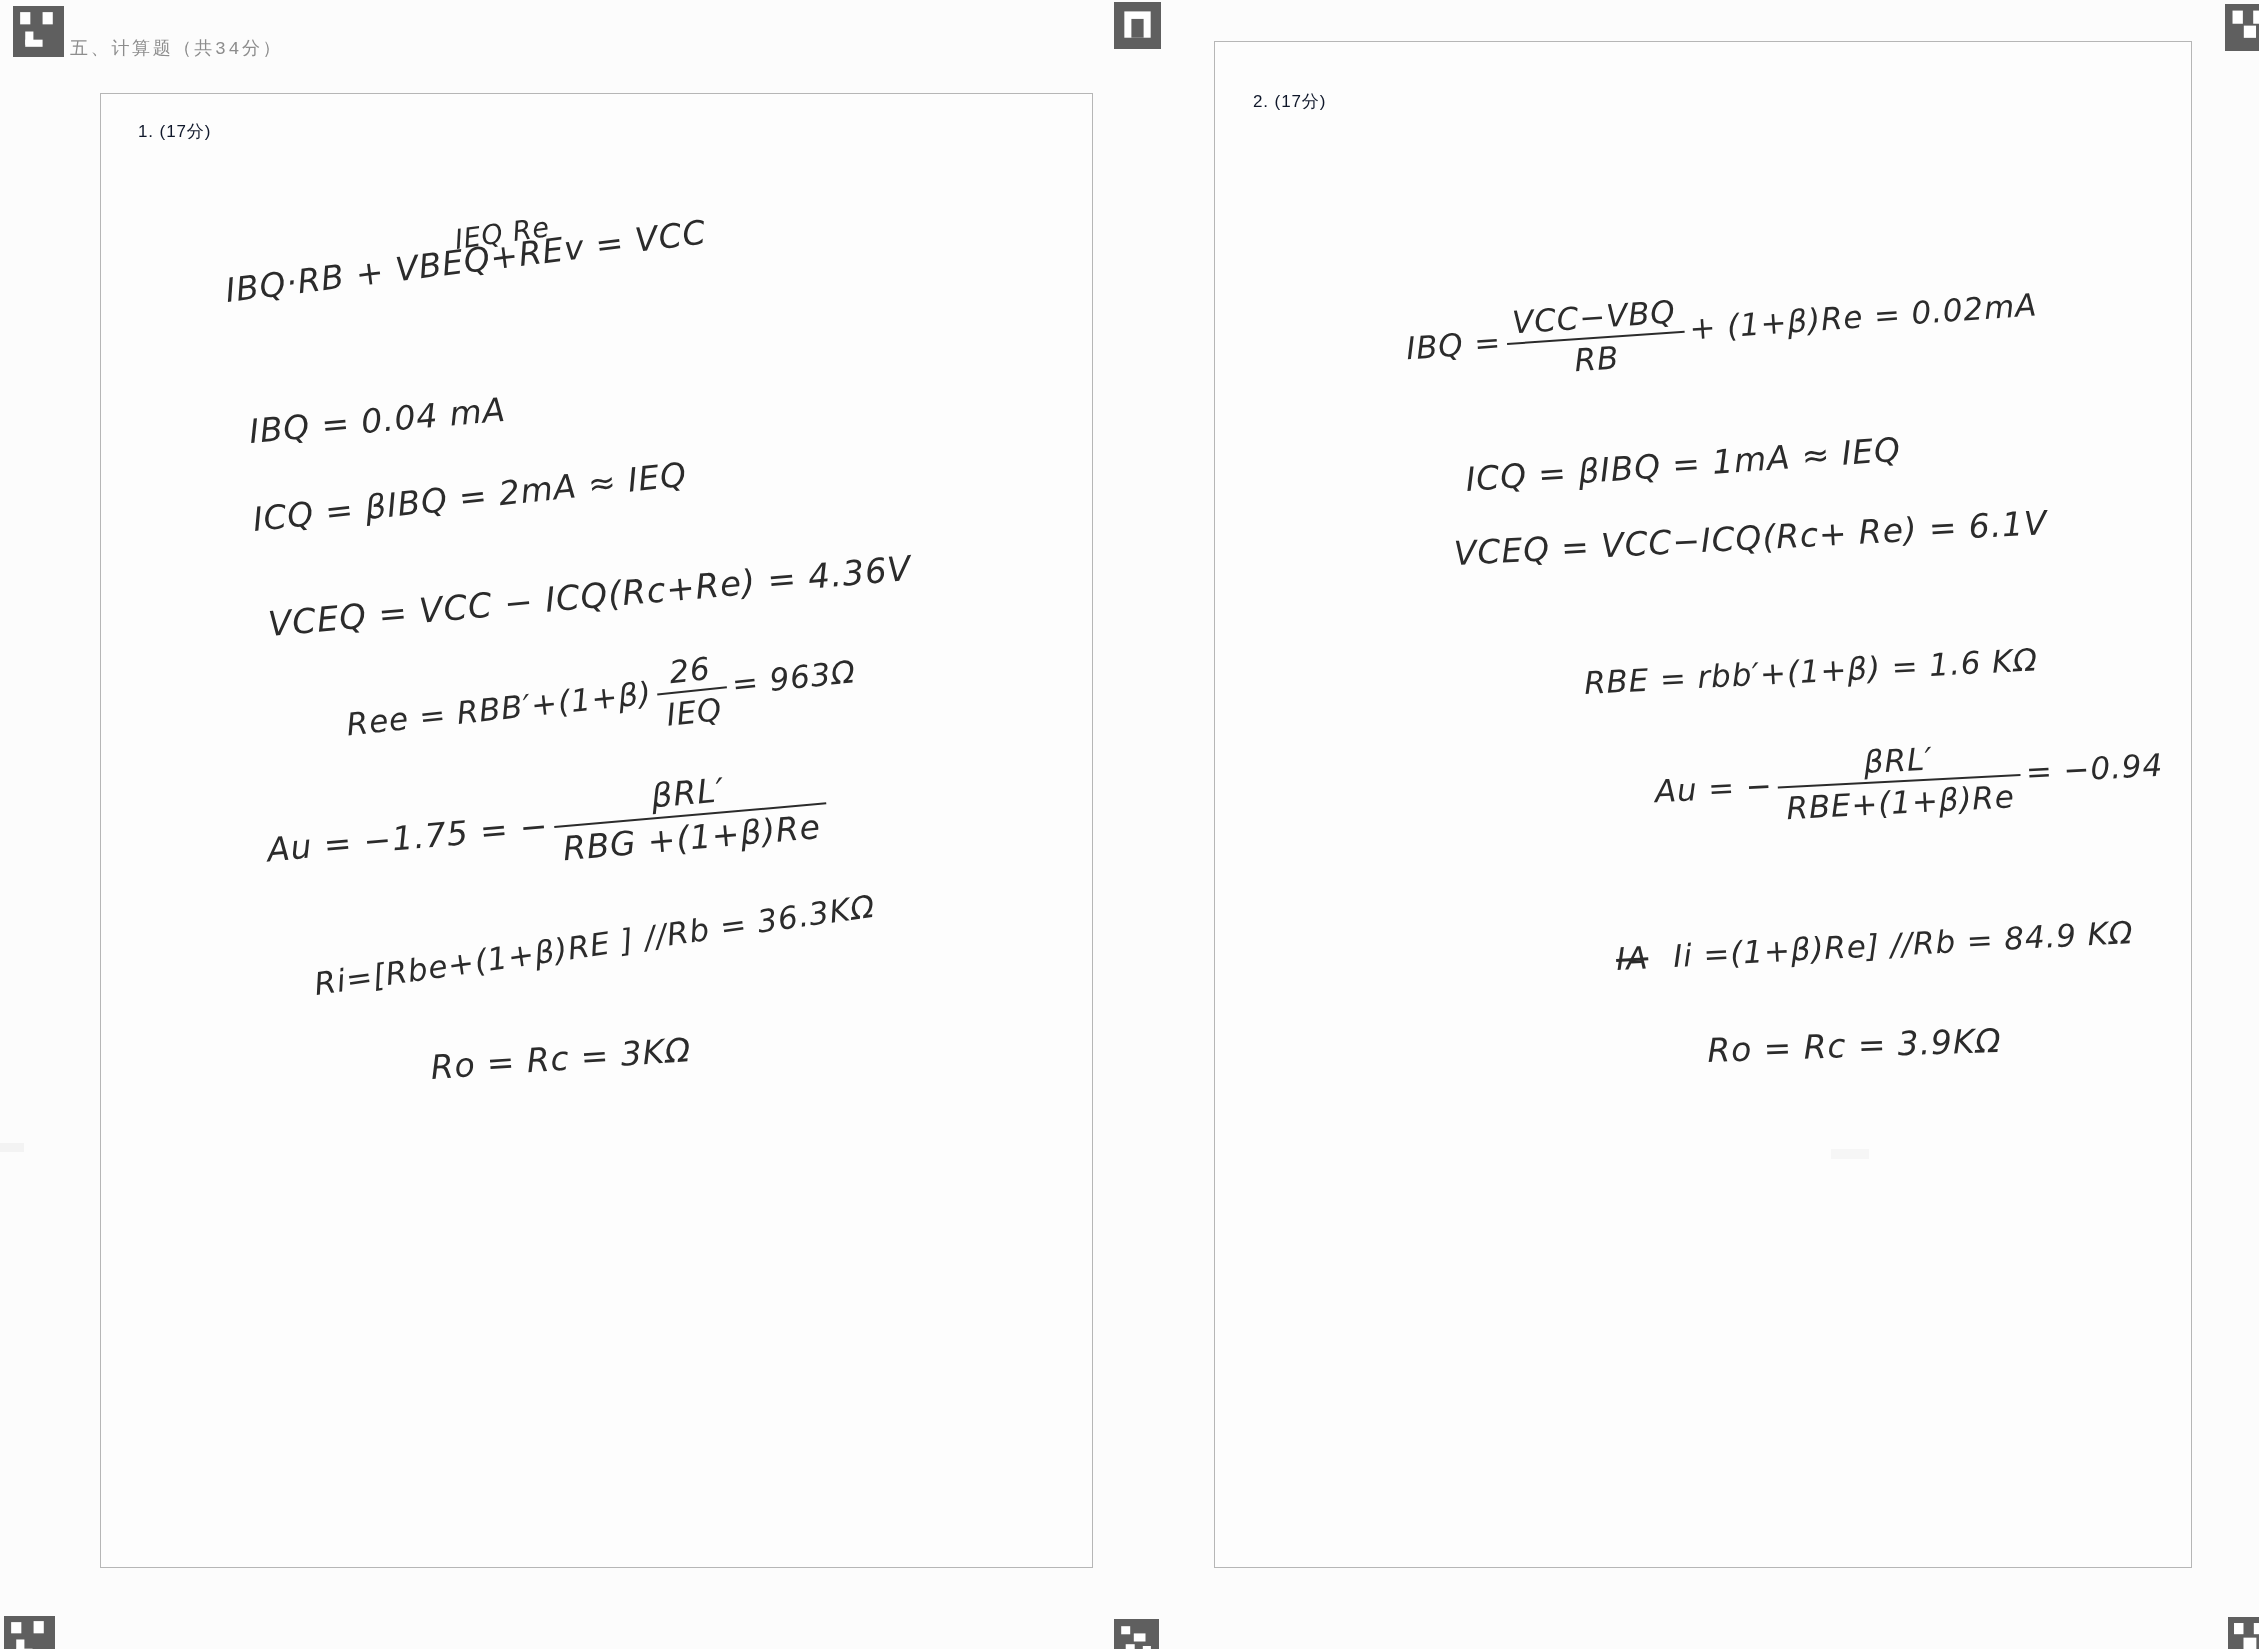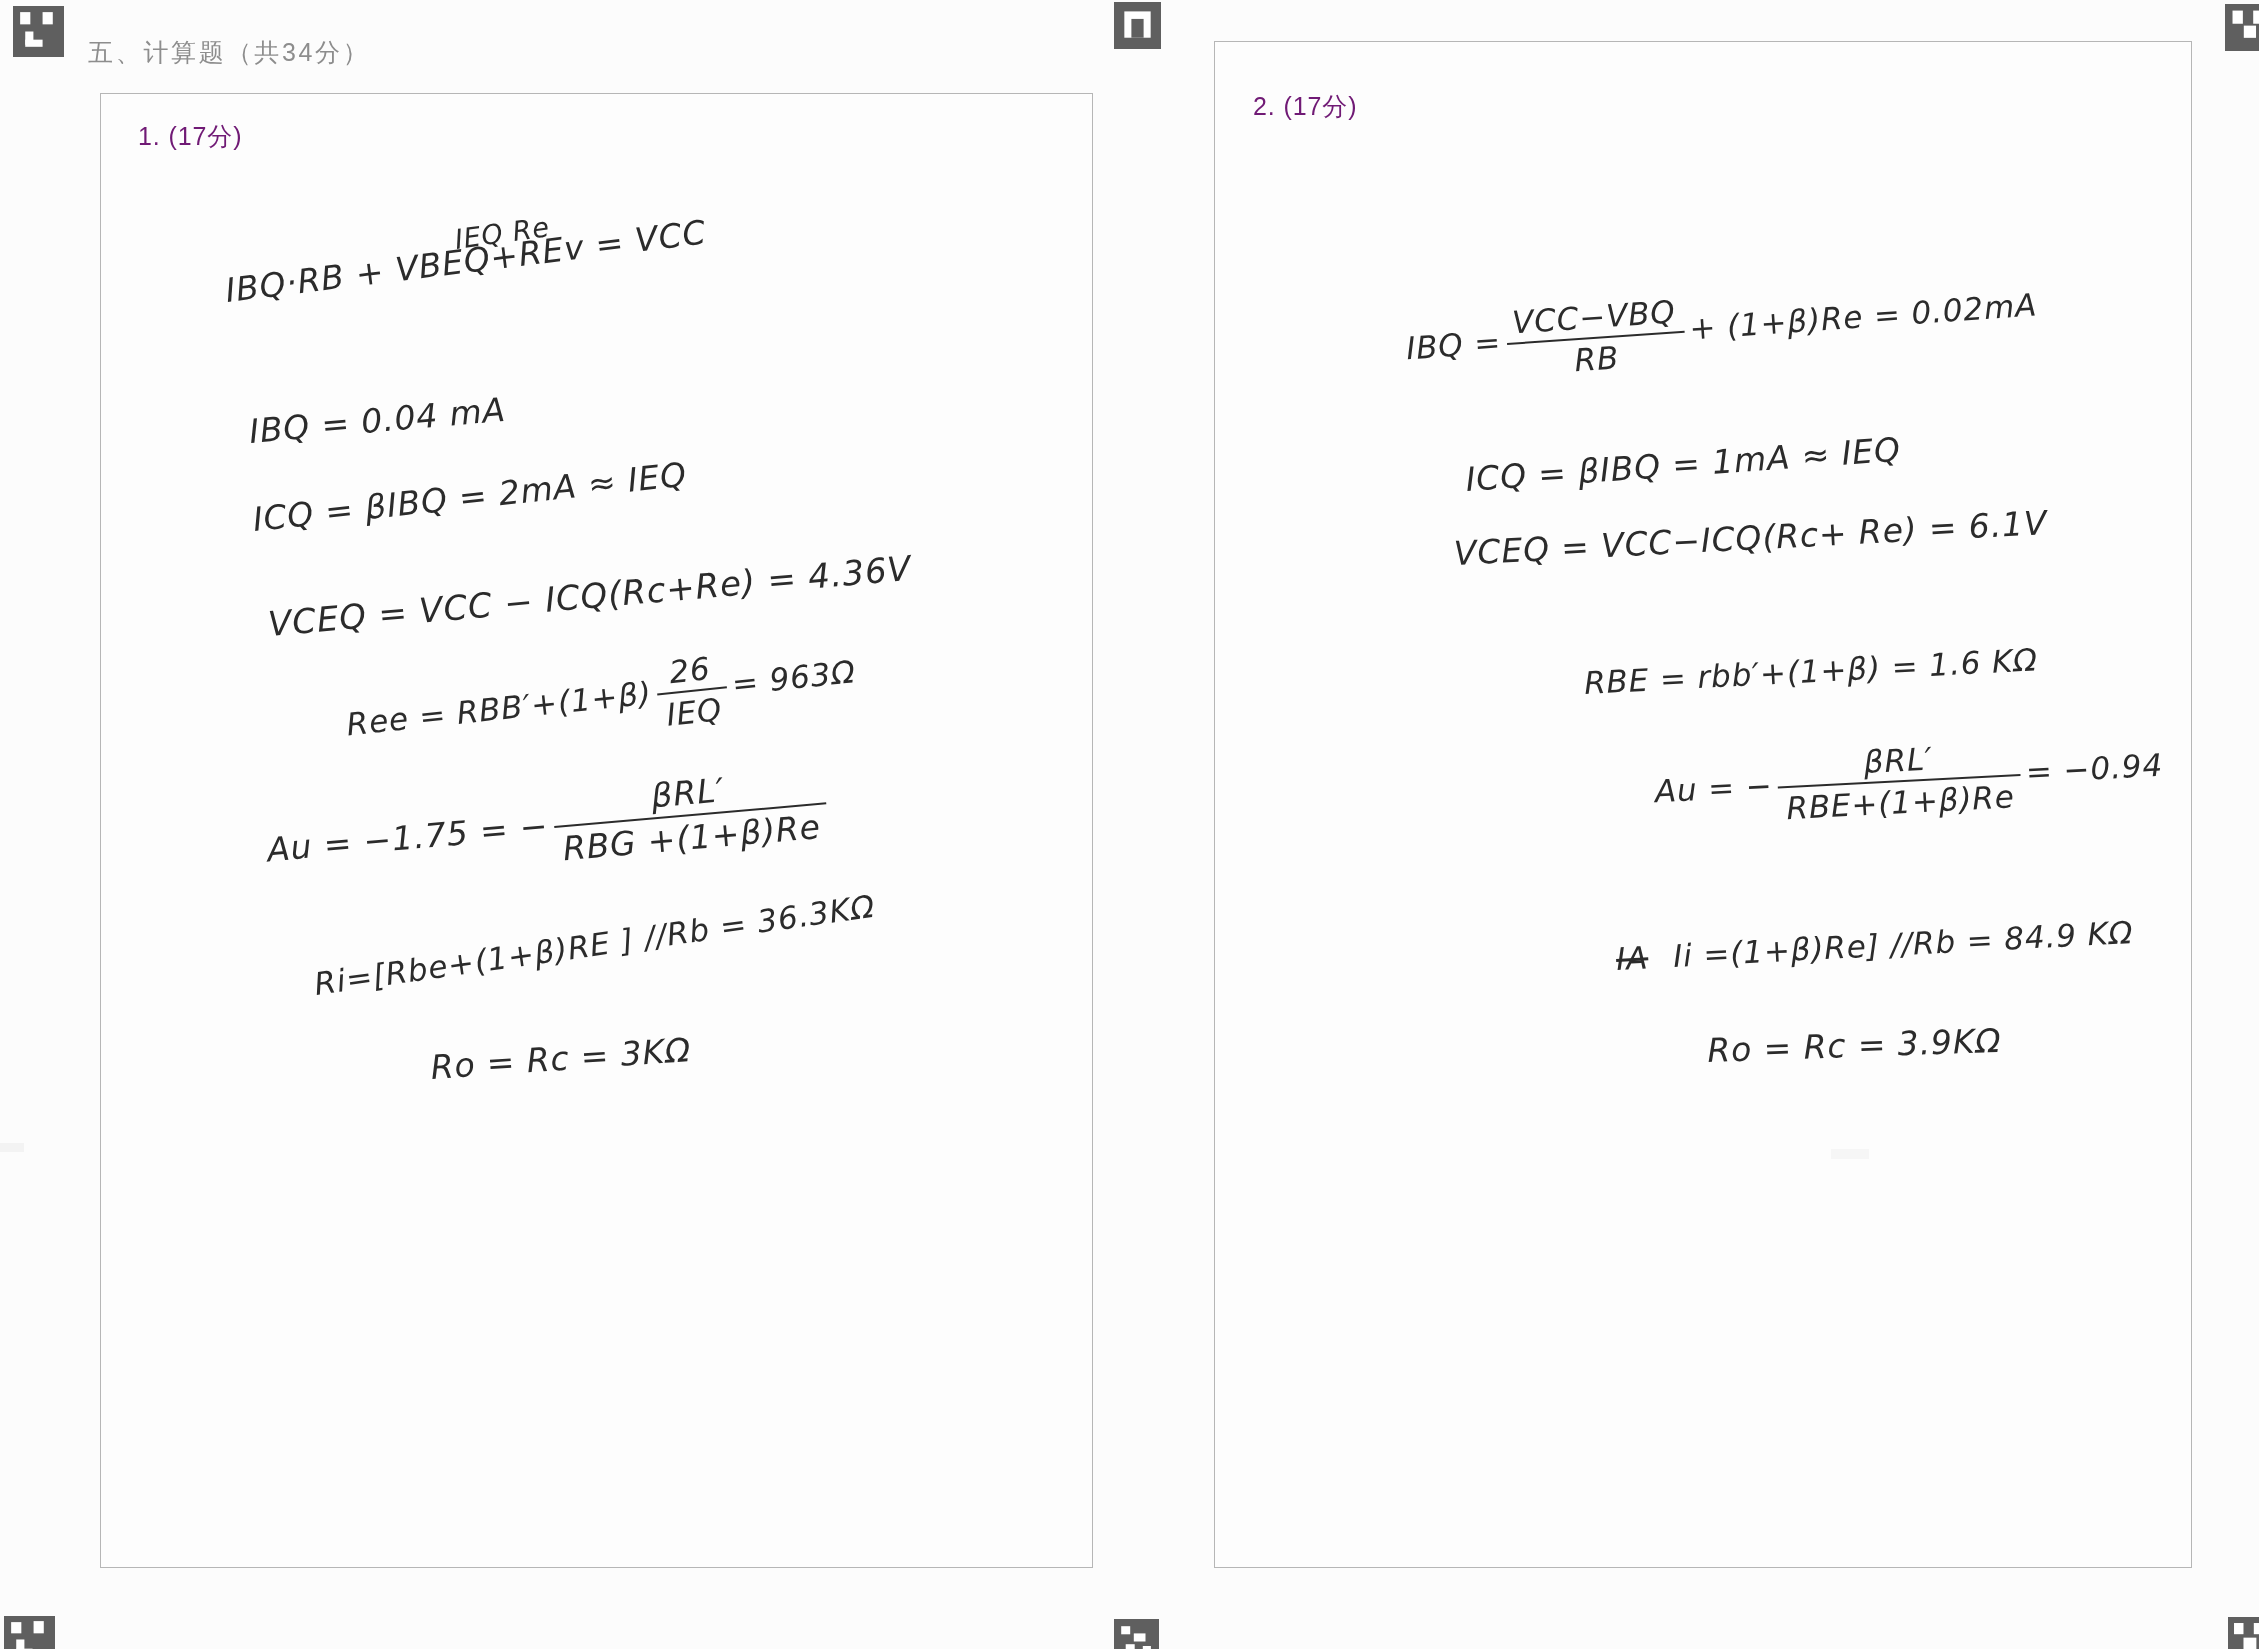--- a/index.html
+++ b/index.html
@@ -5,26 +5,26 @@
   html,body{margin:0;padding:0;}
   body{
     width:2260px;height:1649px;
     background:#fcfcfc;
     font-family:"Liberation Sans",sans-serif;
     position:relative;
     overflow:hidden;
   }
   
   .section-title{
-    position:absolute;left:88px;top:36px;
-    font-size:25px;color:#8d8d8d;letter-spacing:2.7px;
-    font-family:Liberation Sans, sans-serif;
+    position:absolute;left:70px;top:36px;
+    font-size:18px;color:#8d8d8d;letter-spacing:2.7px;
+    font-family:Liberation Mono, monospace;
   }
   .q-label{
-    position:absolute;font-size:25px;color:#701a75;letter-spacing:0.9px;
+    position:absolute;font-size:17px;color:#0f172a;letter-spacing:0.9px;
   }
   #q1-label{left:138px;top:120px;}
   #q2-label{left:1253px;top:90px;}
 
   
   .page-box{
     position:absolute;border:1.8px solid #b6b6b6;background:#fdfdfd;
     box-sizing:border-box;
   }
   #box1{left:100px;top:93px;width:993px;height:1475px;}

